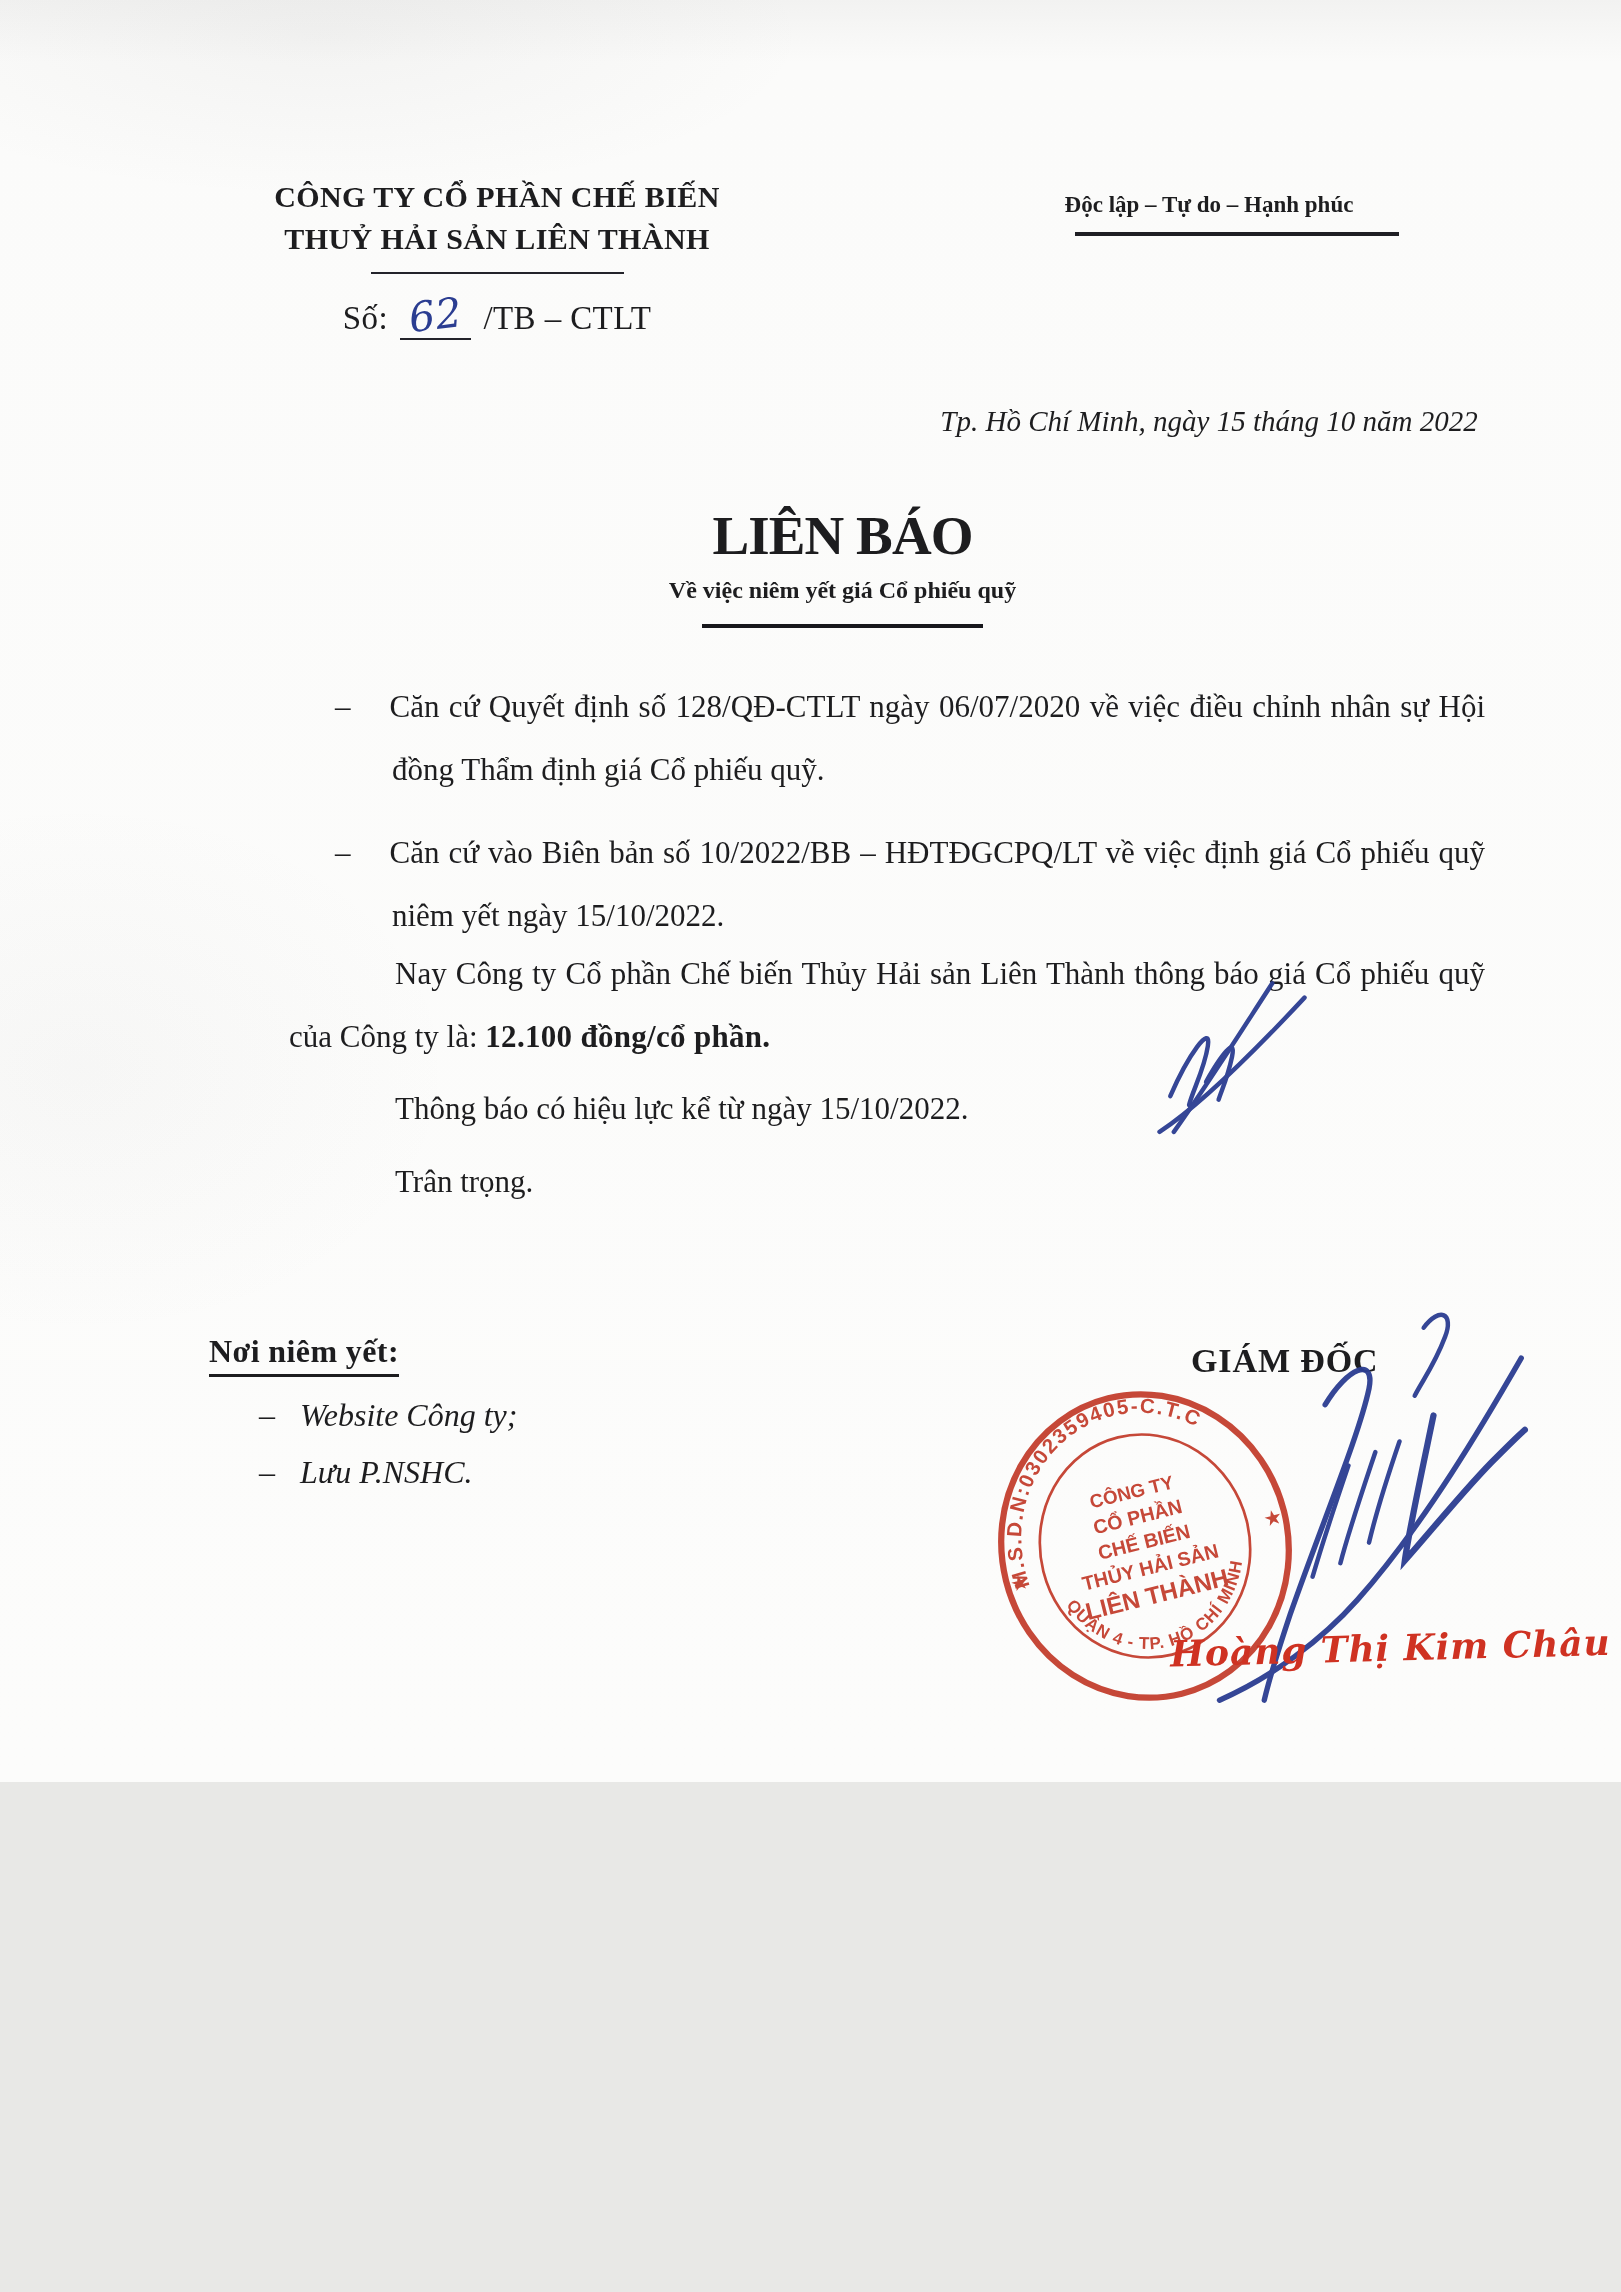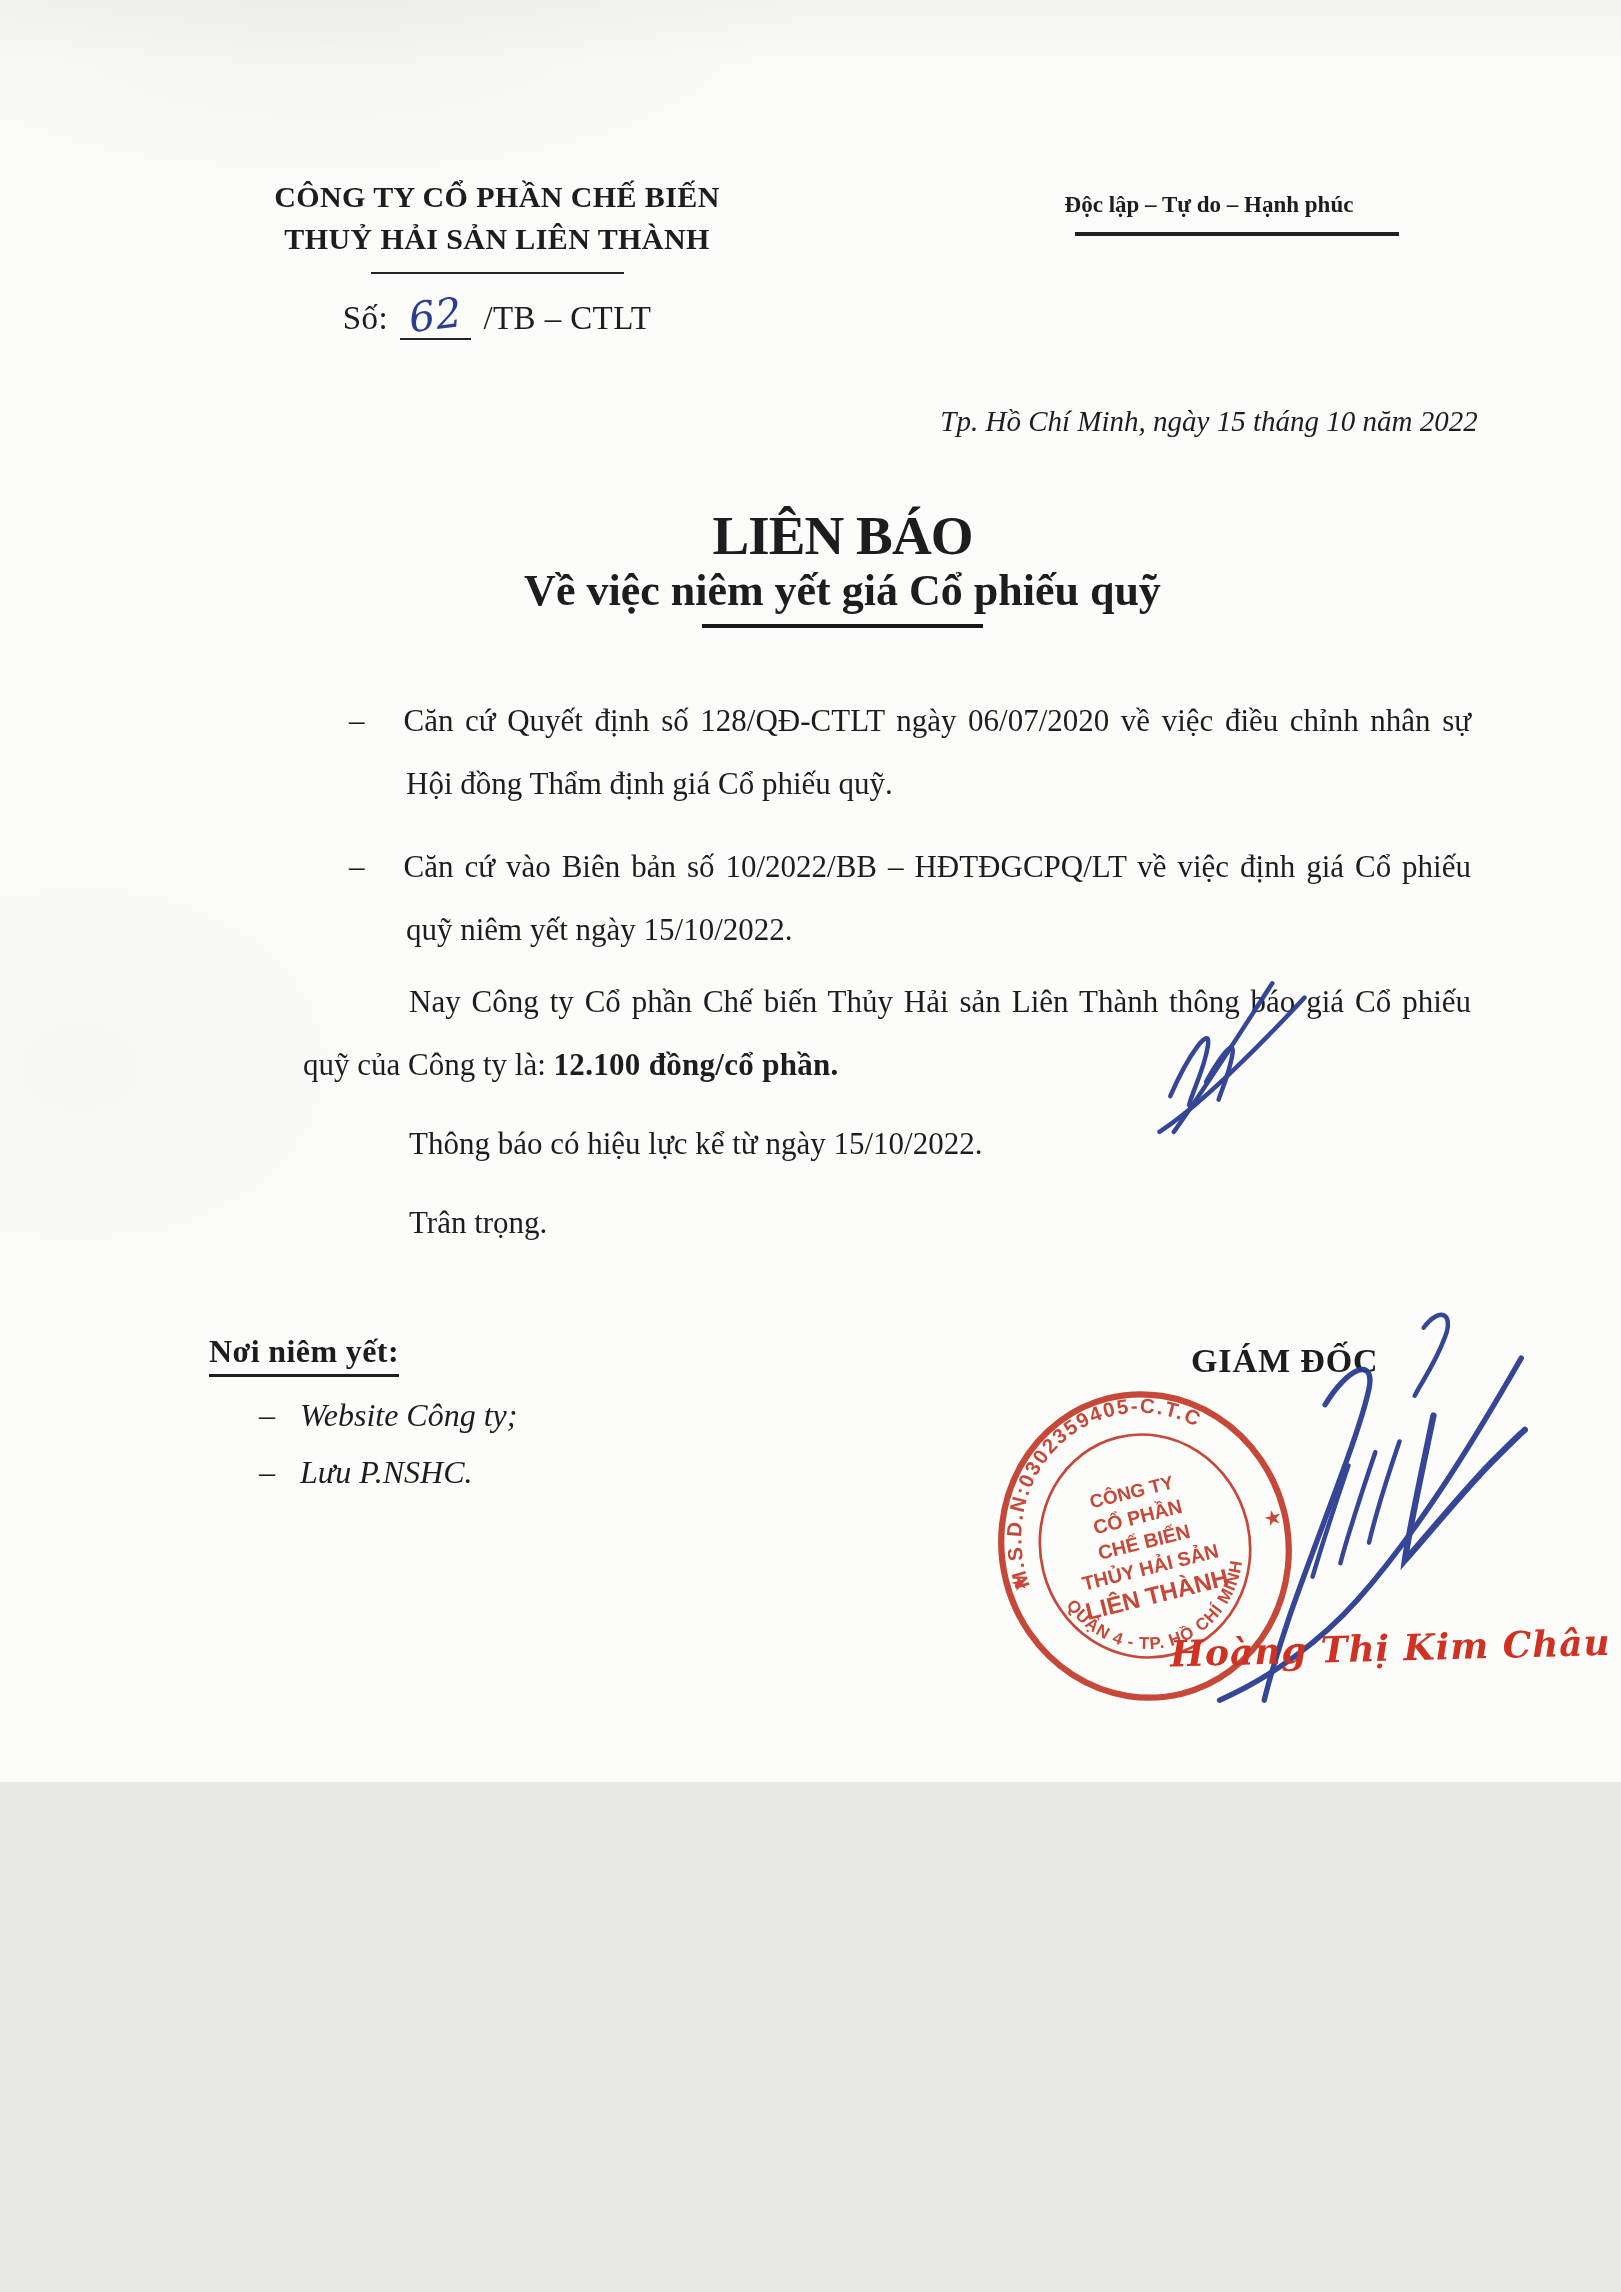--- a/index.html
+++ b/index.html
@@ -43,29 +43,29 @@
   .national .l2{font-size:23px;line-height:41px;}
   .nat-rule{width:324px;height:3.6px;background:#1f1f24;margin:7.2px 0 0 233px;}
   .dateline{
     position:absolute;left:842px;top:405px;width:734px;text-align:center;
     font-style:italic;font-size:29px;
   }
 
   
   .title-block{position:absolute;left:287px;top:507px;width:1111px;text-align:center;}
   .doc-title{font-size:55px;font-weight:bold;letter-spacing:-0.9px;line-height:57px;}
-  .doc-subtitle{font-size:44px;font-weight:bold;margin-top:7.2px;line-height:39px;}
+  .doc-subtitle{font-size:24px;font-weight:bold;margin-top:7.2px;line-height:39px;}
   .title-rule{width:281px;height:4.5px;background:#17171c;margin:13.4px auto 0 auto;}
 
   
   .body-text{
     position:absolute;left:287px;top:673px;width:1200px;
     font-size:31px;line-height:63px;text-align:justify;
   }
-  .body-text p{margin:16px;}
+  .body-text p{margin:2px;}
   p.bullet{padding-left:103px;text-indent:-57px;}
   p.bullet .dash{margin-right:39px;}
   p.b1{margin-bottom:19.7px;}
   p.b2{margin-bottom:-7.2px;}
   p.announce{text-indent:106px;margin-bottom:9px;}
   p.announce b{letter-spacing:0.3px;}
   p.effective{text-indent:106px;margin-bottom:10.7px;}
   p.closing{text-indent:106px;}
 
   

